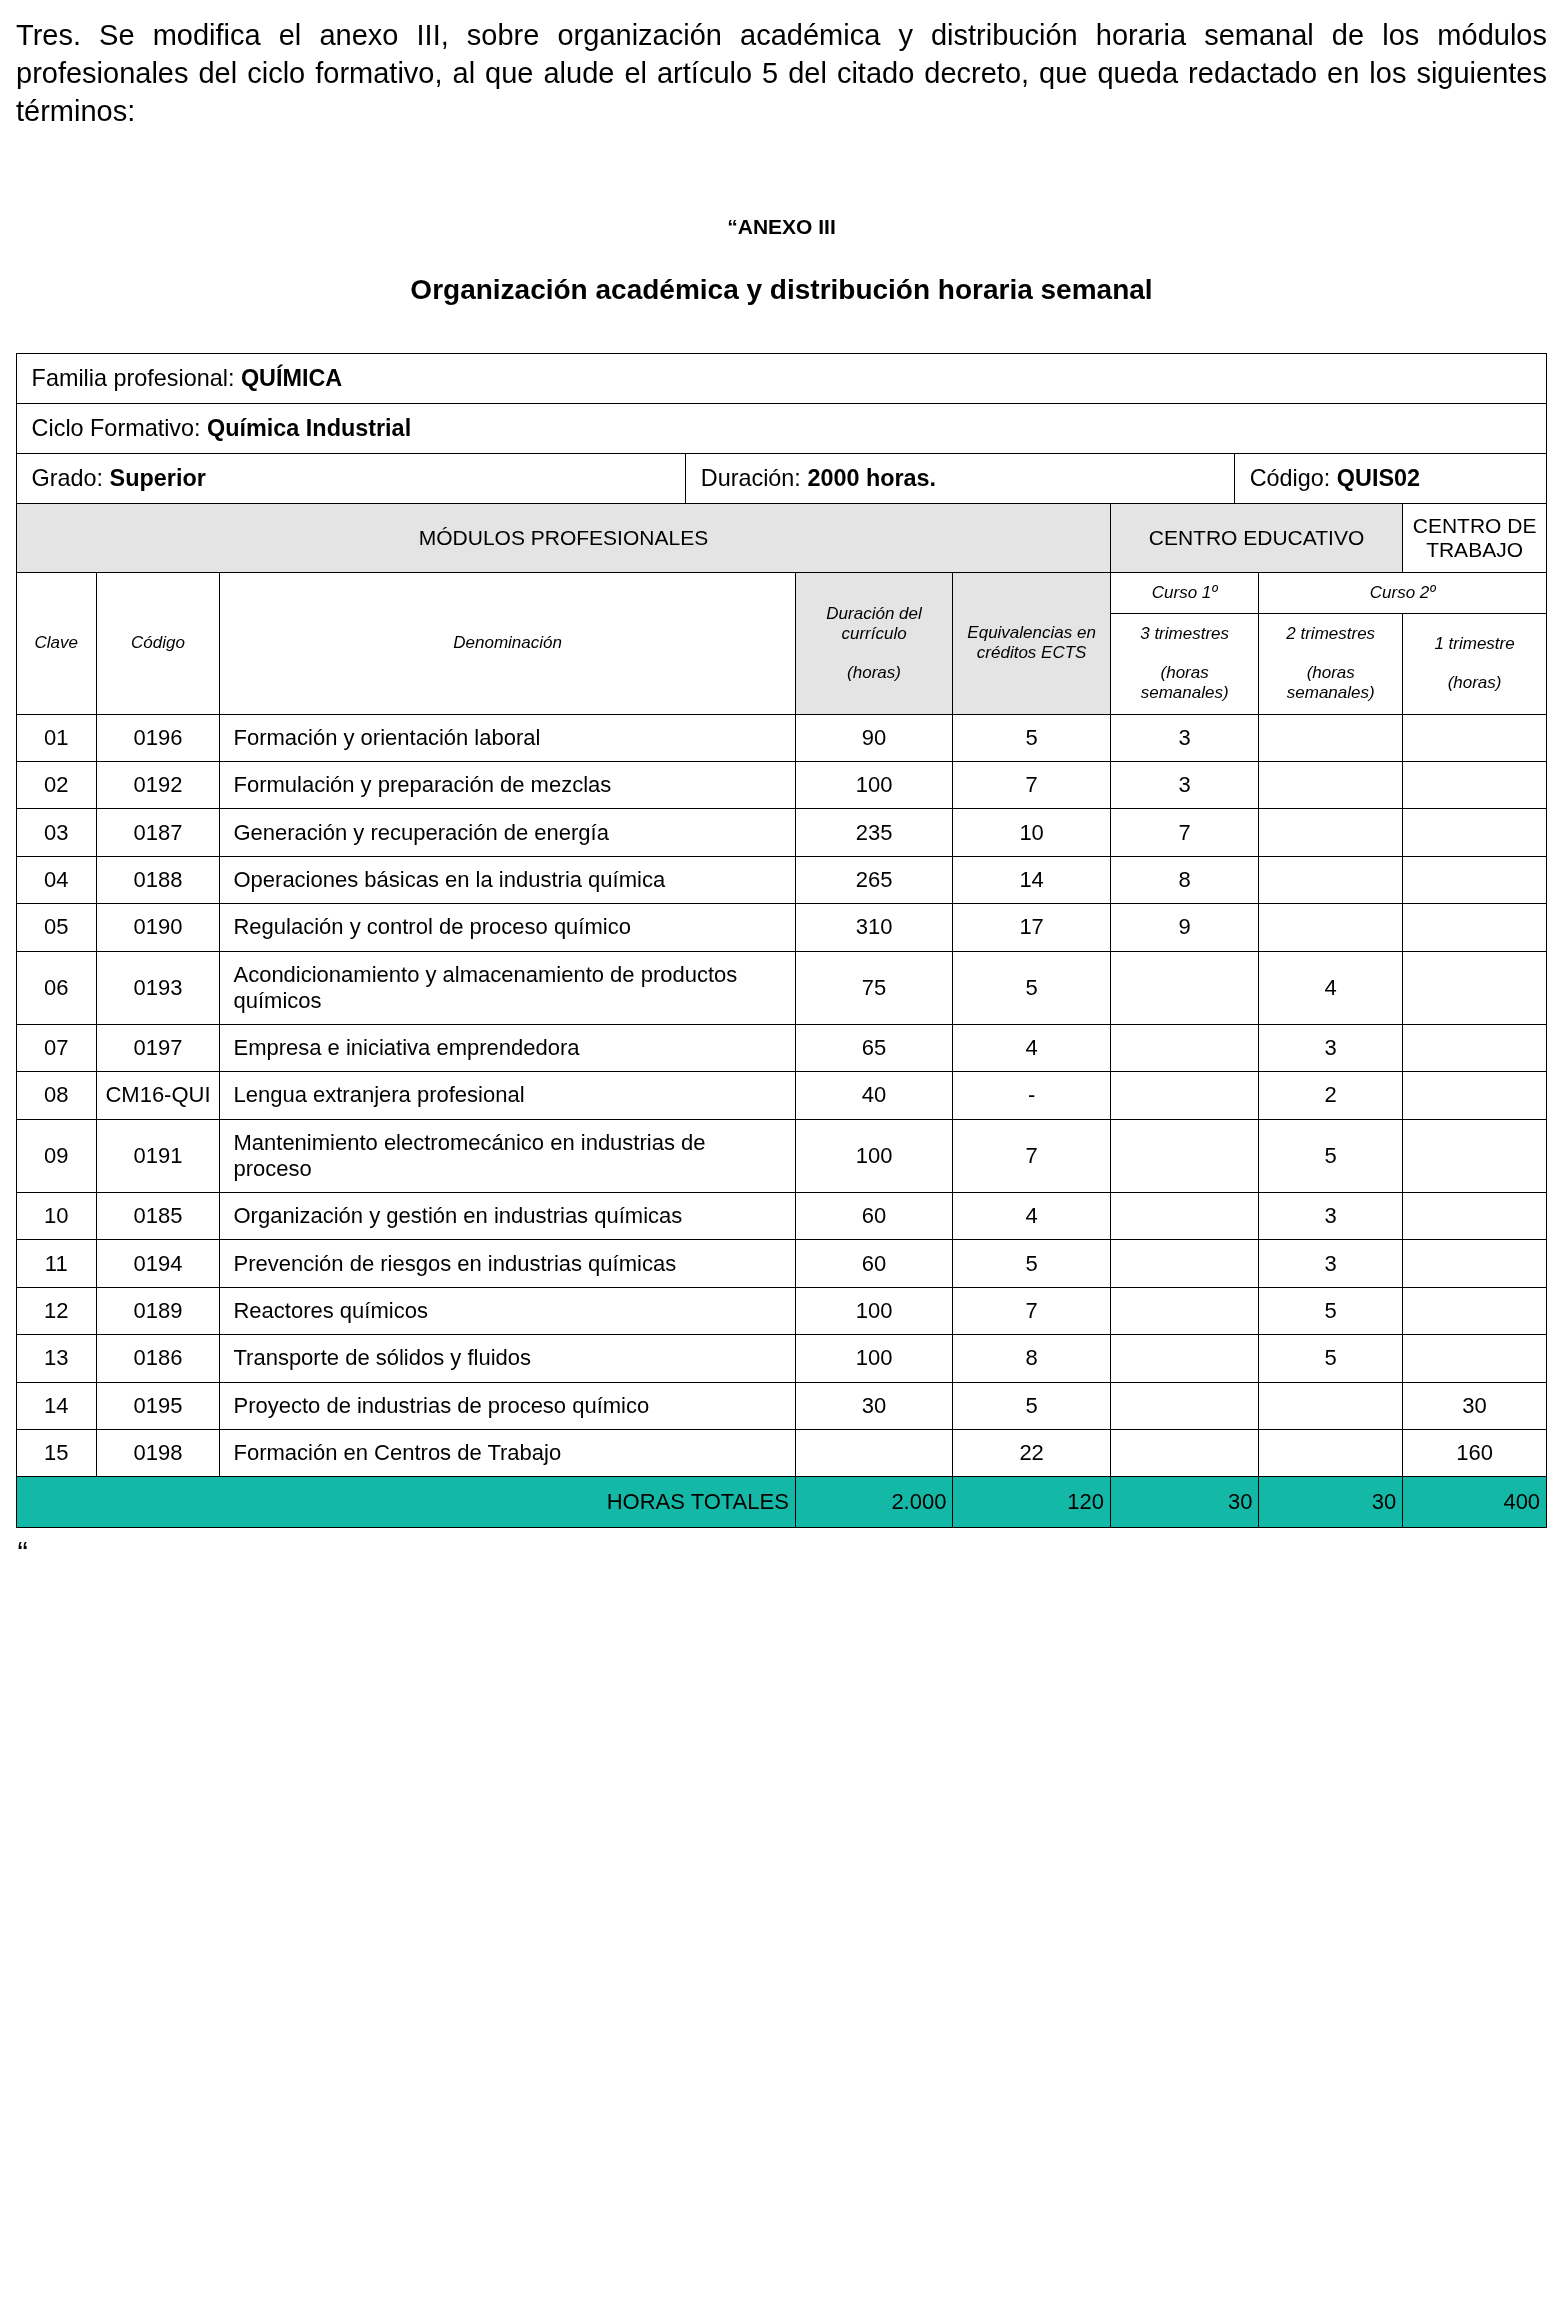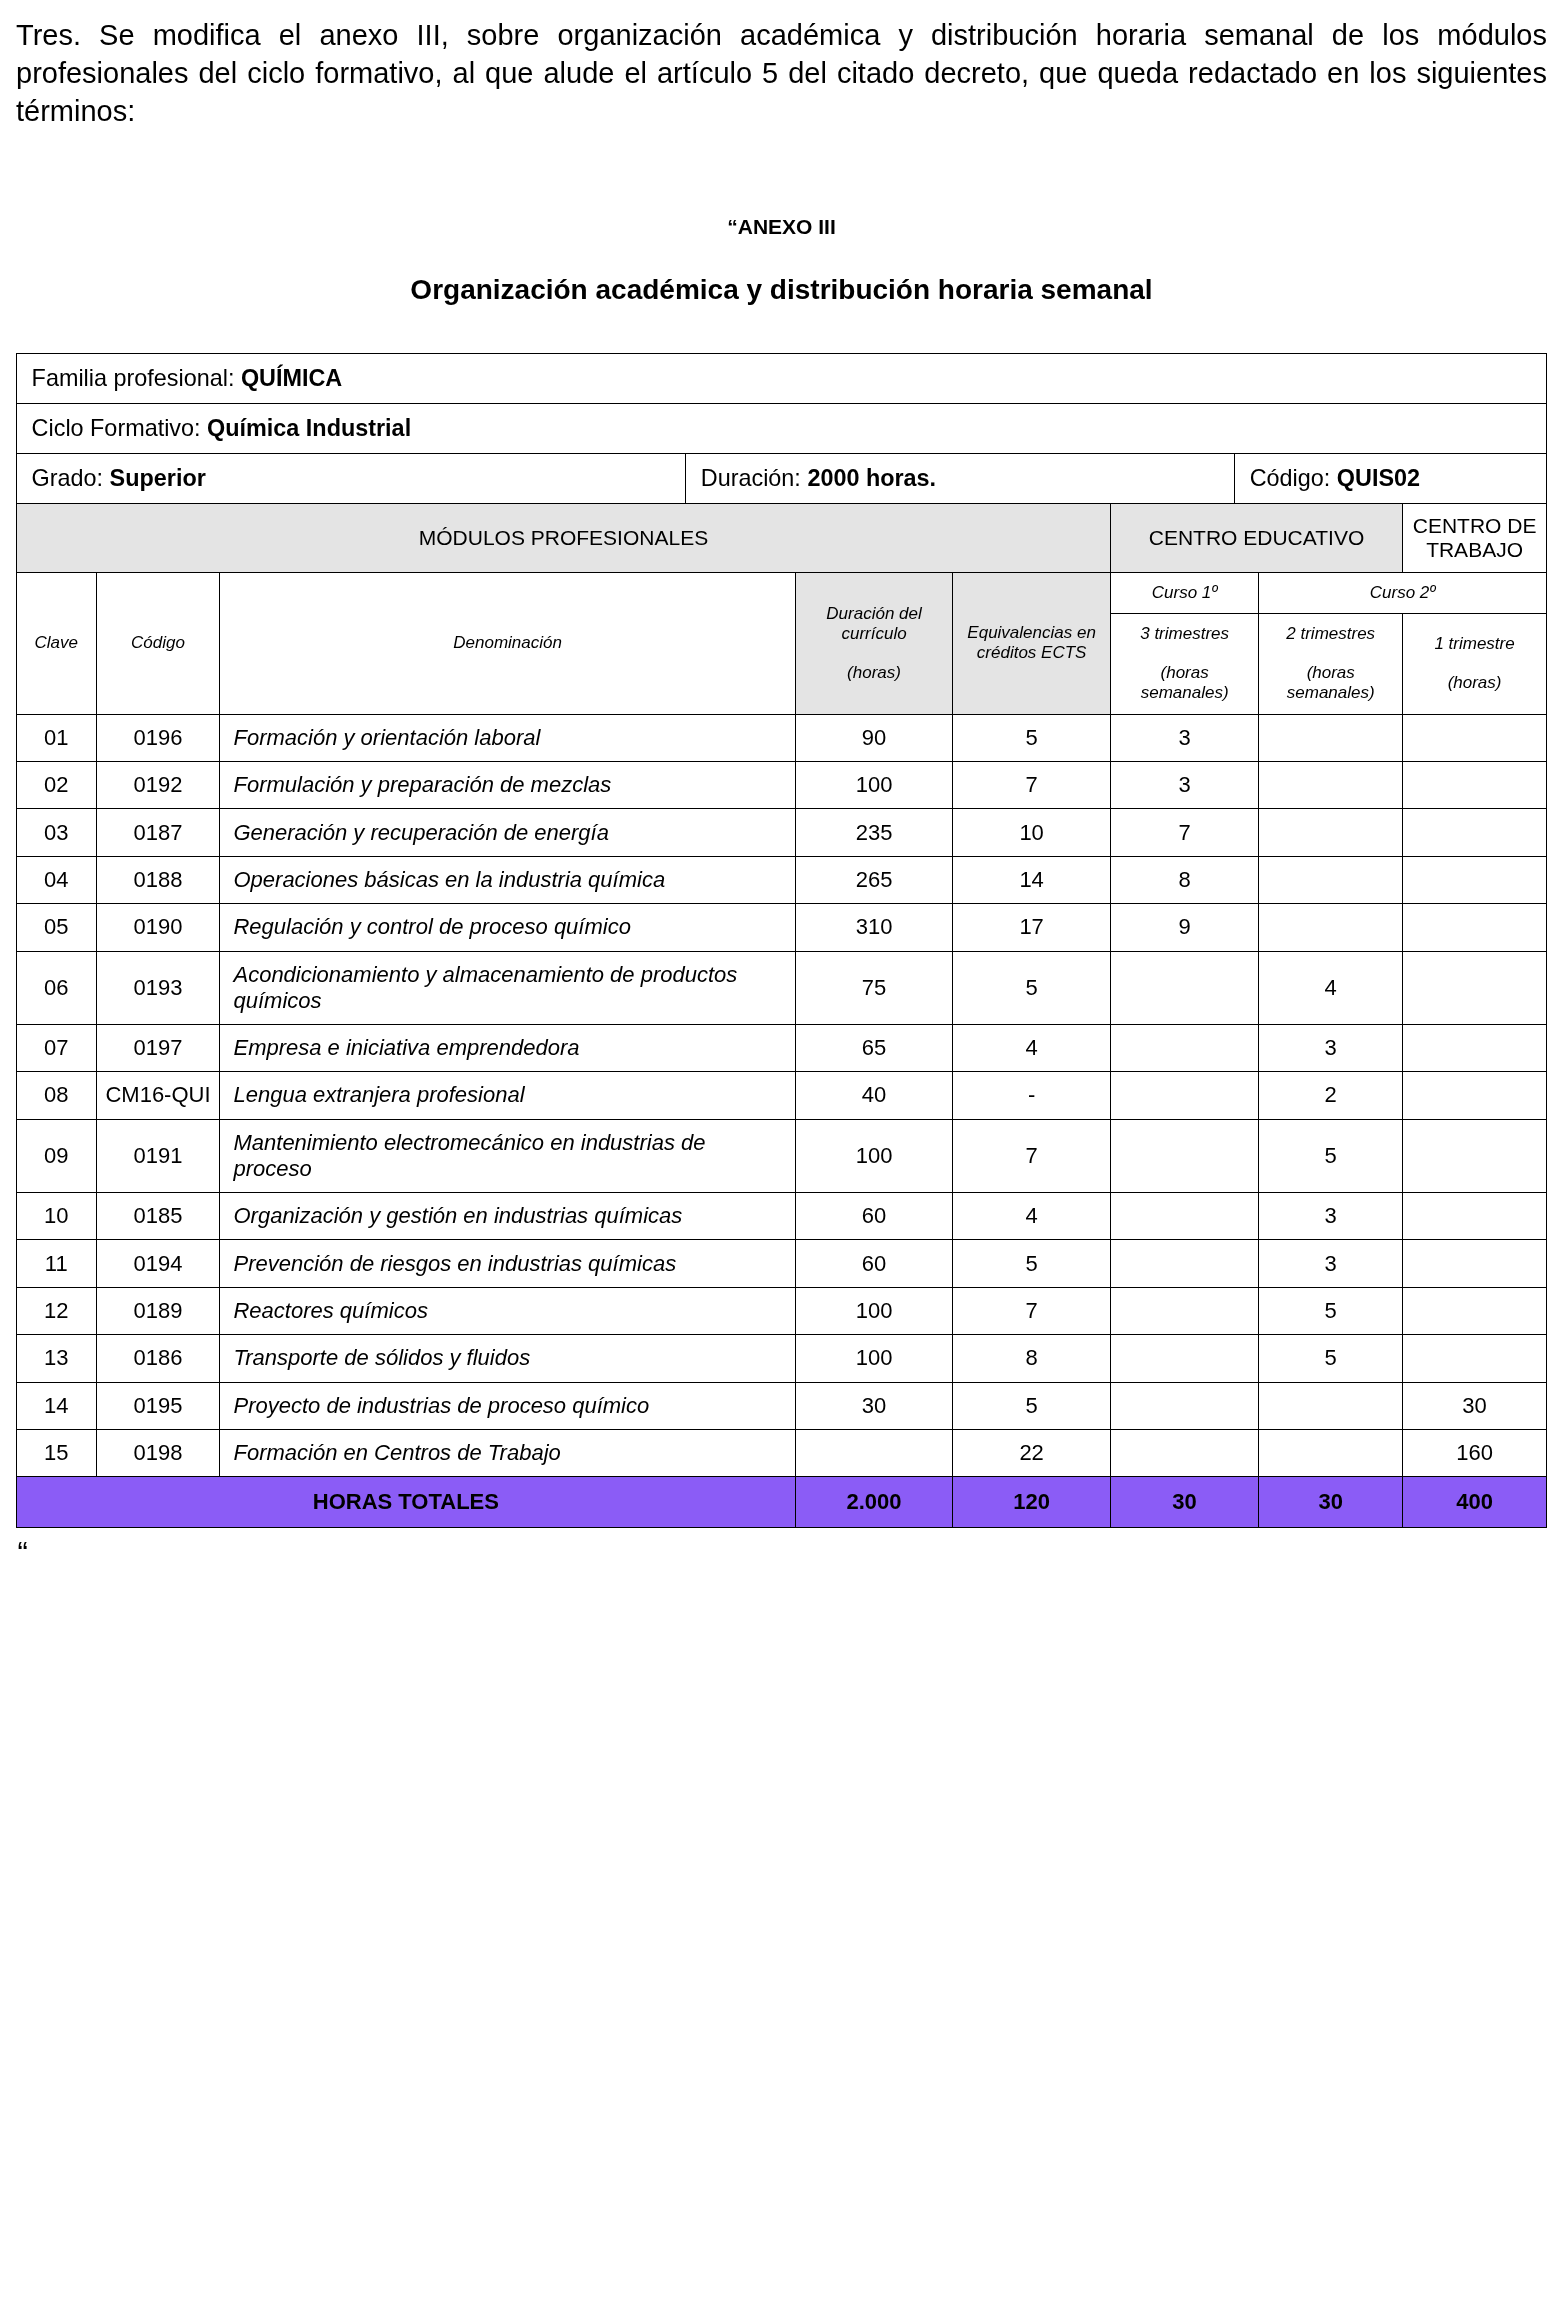--- a/index.html
+++ b/index.html
@@ -64,26 +64,27 @@
   }
   .main th { font-weight: normal; }
   .gray { background: #e4e4e4; }
 
   .band1 th { font-size: 21px; padding: 10.2px 7.3px; }
   .it { font-style: italic; font-size: 17px; }
   .curso-th { padding: 5.9px 4.4px; }
   .sub-th { padding: 8.8px 4.4px; }
   .gap { margin-top: 19px; }
 
-  .main td.denom { text-align: left; padding-left: 13px; padding-right: 10.2px; font-style: italic; }
+  .main td.denom { text-align: left; padding-left: 13px; padding-right: 10.2px; }
 
   .totals td {
-    background: #8b5cf6;
-    font-weight: bold;
+    background: #14b8a6;
+    font-weight: normal;
     padding: 11.7px 5.9px;
+    text-align: right;
   }
 
   .closing {
     font-size: 31px;
     margin-top: 8.8px;
     padding-left: 1.5px;
   }
 </style>
 </head>
 <body>

